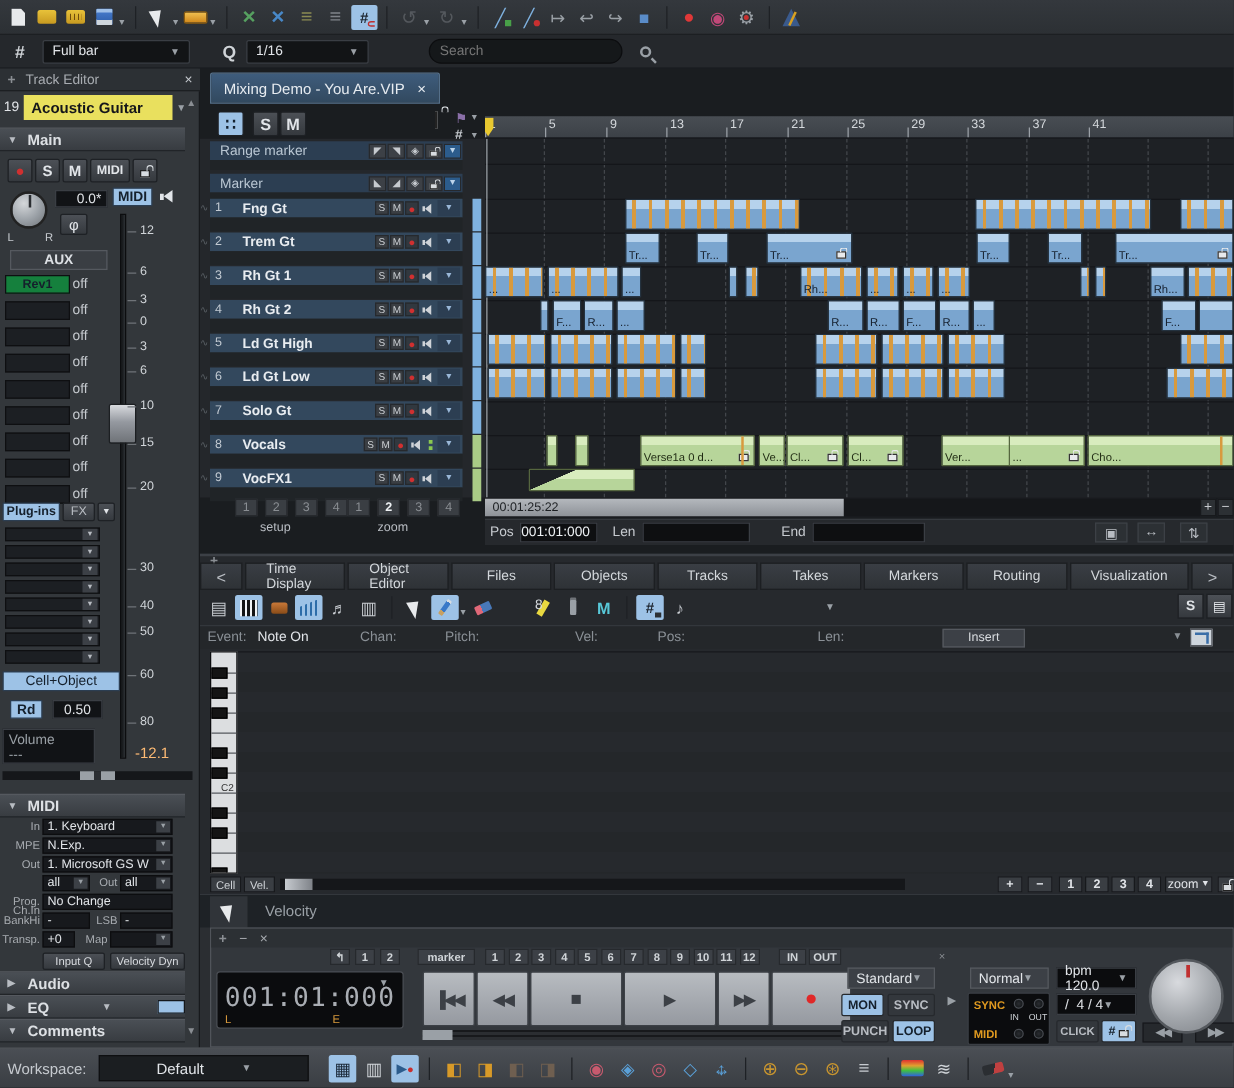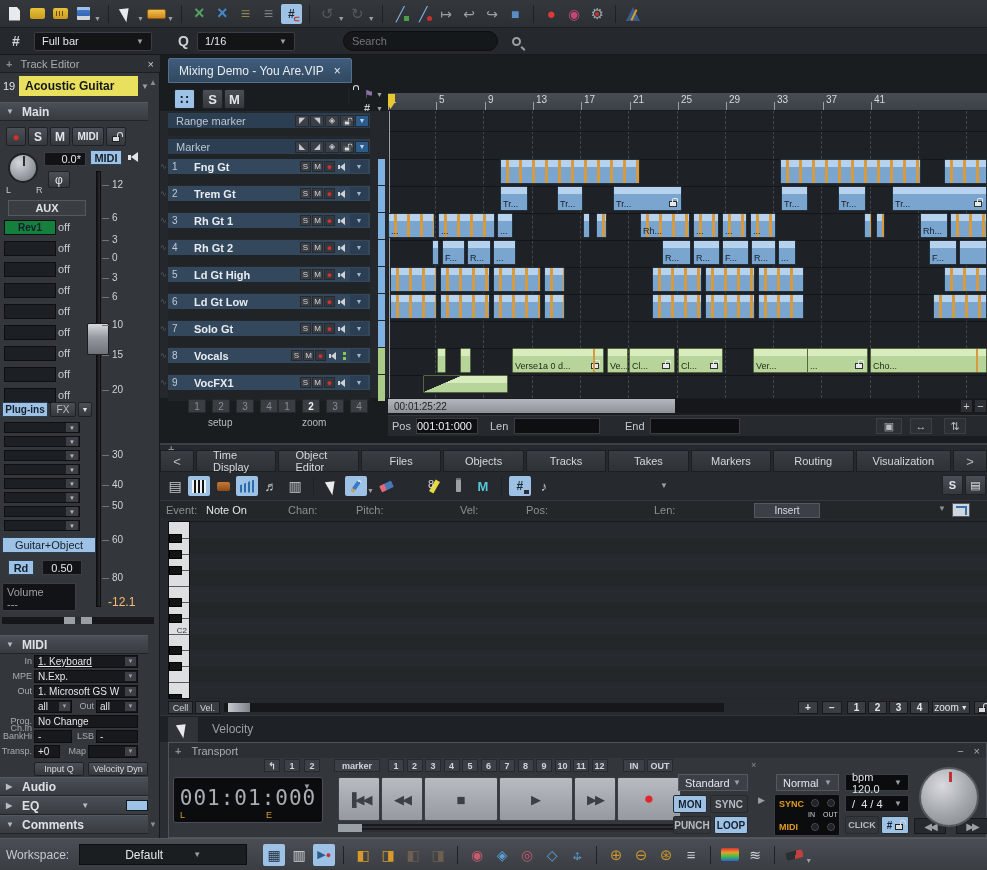--- a/index.html
+++ b/index.html
@@ -193,21 +193,21 @@
   .tqb{position:absolute;top:16px;height:13px;background:#3c4046;border:1px solid #26292d;color:#d0d4d8;font-size:9px;font-weight:bold;display:flex;align-items:center;justify-content:center}
   #tdisplay{position:absolute;left:4px;top:34px;width:150px;height:46px;background:#0b0c0e;border:1px solid #4a4e54;border-radius:3px}
   #tdisplay .tval{position:absolute;left:0;top:8px;width:100%;text-align:center;font-family:"DejaVu Sans Mono",monospace;font-size:21px;color:#a9adb3;letter-spacing:1px}
   #tdisplay .tdd{position:absolute;right:4px;top:2px;font-size:8px;color:#9aa0a6;background:none}
   #tdisplay .tl{position:absolute;left:6px;bottom:2px;color:#d89a3c;font-size:9px}
   #tdisplay .te{position:absolute;left:92px;bottom:2px;color:#d89a3c;font-size:9px}
   .tbtn{position:absolute;top:34px;height:44px;background:linear-gradient(#b8bcc1,#9599a0);border:1px solid #3c4046;border-radius:2px;display:flex;align-items:center;justify-content:center;color:#3c4046;font-size:13px;letter-spacing:-2px}
   .tbtn .rec{color:#e02828;font-size:17px;letter-spacing:0}
   #tsbar{position:absolute;left:169px;top:81px;width:343px;height:8px;background:repeating-linear-gradient(180deg,#17191c 0 2px,#2b2e32 2px 4px)}
   #tsbar::after{content:"";position:absolute;left:0;top:0;width:24px;height:8px;background:#9aa0a6}
-  .tfield{position:absolute;height:17px;background:#3c4046;border:1px solid #55595f;color:#e2e5e9;display:flex;align-items:center;justify-content:space-between;padding:0 6px;font-size:11px}
+  .tfield{position:absolute;height:17px;background:#3c4046;border:1px solid #55595f;color:#e2e5e9;display:flex;align-items:center;justify-content:flex-start;padding:0 6px;font-size:11px}
   .tfield .ddy{font-size:8px;color:#9aa0a6}
   .tfield.black{background:#0b0c0e;border-color:#3a3e44}
   .togbtn{position:absolute;height:18px;display:flex;align-items:center;justify-content:center;font-weight:bold;font-size:10px;border:1px solid #26292d;border-radius:2px}
   .togbtn.on{background:#9dc2e6;color:#15202c}
   .togbtn.off{background:#33373c;color:#b8bcc2}
   #indbox{position:absolute;left:605px;top:51px;width:66px;height:42px;background:#0b0c0e;border:1px solid #3a3e44;border-radius:2px}
   #indbox span{position:absolute;font-size:9px;font-weight:bold;color:#e09a20}
   #indbox i{position:absolute;width:8px;height:8px;border:1px solid #4a4e54;border-radius:50%;background:radial-gradient(#2a2d31,#101214)}
   #indbox .tiny{font-size:7px;color:#d0d4d8;font-weight:normal}
   #tknob{position:absolute;left:750px;top:24px;width:60px;height:60px;border-radius:50%;background:radial-gradient(circle at 38% 30%,#d8dade,#a2a6ab 55%,#7e8288);border:2px solid #55595e;z-index:3}
@@ -455,35 +455,35 @@
       <div class="plugrow" style="top: 437px;">
         <div class="pd">▼</div>
       </div>
       <div class="plugrow" style="top: 451px;">
         <div class="pd">▼</div>
       </div>
       <div class="plugrow" style="top: 465px;">
         <div class="pd">▼</div>
       </div>
     </div>
-  <div class="bluebtn" style="left:2px;top:482px;width:94px;height:16px;font-size:11px;font-weight:normal">Guitar+Object</div>
+  <div class="bluebtn" style="left:2px;top:482px;width:94px;height:16px;font-size:11px;font-weight:normal">Cell+Object</div>
   <div class="bluebtn" style="left:8px;top:505px;width:26px;height:15px">Rd</div>
   <div class="valbox" style="left:42px;top:505px;width:40px;height:15px;justify-content:center">0.50</div>
   <div class="volbox">
     <div>Volume</div>
     <div>---</div>
   </div>
   <div class="lph"></div>
   <div class="sechdr" style="top:580px">
     <span class="arr">▼</span>
       <span>MIDI</span>
   </div>
   <div id="midi-dd-rows">
       <div class="mlabel" style="left: 0px; top: 601px;">In</div>
-      <div class="mfield" style="left: 34px; top: 600px; width: 104px; text-decoration: underline;">
+      <div class="mfield" style="left: 34px; top: 600px; width: 104px;">
         <span>1. Keyboard</span>
         <span class="ddy">▼</span>
       </div>
       <div class="mlabel" style="left: 0px; top: 616px;">MPE</div>
       <div class="mfield" style="left: 34px; top: 615px; width: 104px;">
         <span>N.Exp.</span>
         <span class="ddy">▼</span>
       </div>
       <div class="mlabel" style="left: 0px; top: 631px;">Out</div>
       <div class="mfield" style="left: 34px; top: 630px; width: 104px;">
@@ -1018,21 +1018,20 @@
     <div class="cursorbox">
         <span class="select-tool-icon" style="display:flex"></span>
       </div>
     <span class="vlbl">Velocity</span>
   </div>
 </div>
 
 <div id="transport">
   <div class="tp-title">
     <span class="mv">+</span>
-    <span style="flex:1">Transport</span>
     <span>−</span>
     <span>×</span>
   </div>
   <div class="tqb" style="left:95px;width:16px">↰</div>
   <div id="tq-quick">
       <div class="tqb" style="left: 115px; width: 16px;">1</div>
       <div class="tqb" style="left: 135px; width: 16px;">2</div>
     </div>
   <div class="tqb" style="left:165px;width:46px">marker</div>
   <div id="tq-nums">

